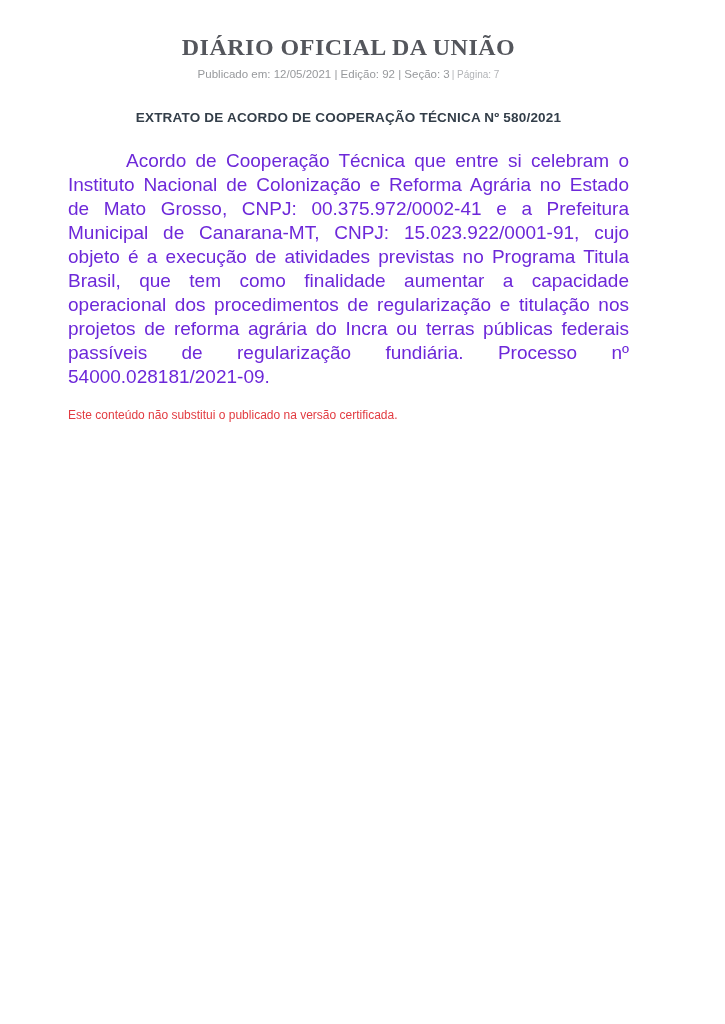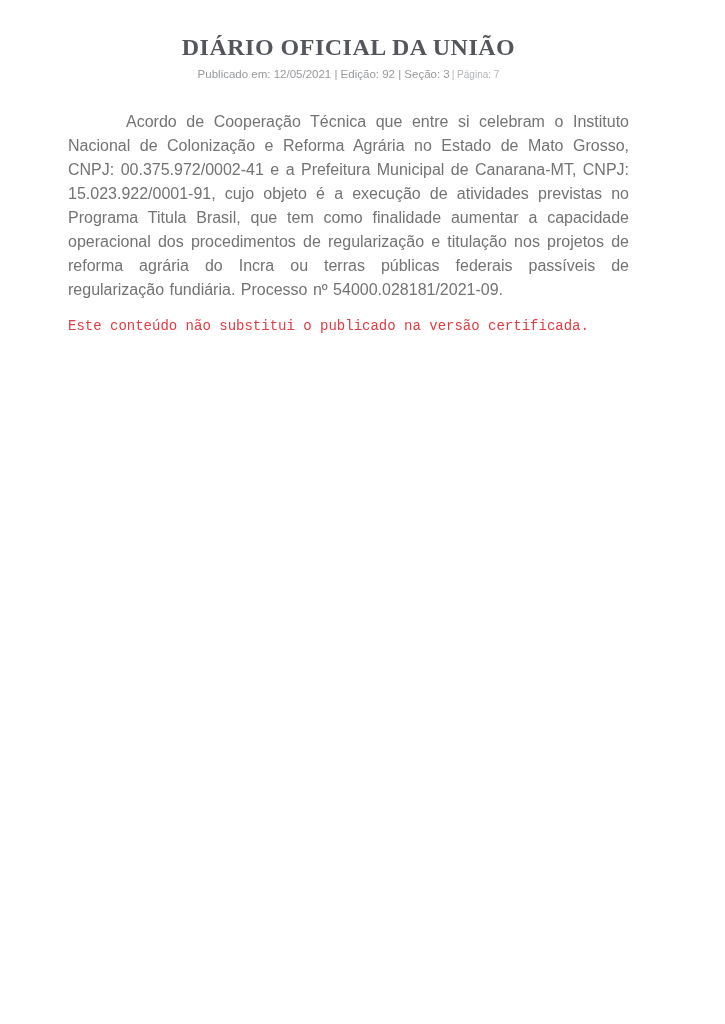--- a/index.html
+++ b/index.html
@@ -48,41 +48,41 @@
   }
   .doc-headline {
     margin-top: 30px;
     text-align: center;
     font-size: 13.5px;
     font-weight: 700;
     letter-spacing: 0.2px;
     color: #333e49;
   }
   .doc-body {
-    margin-top: 30px;
-    font-size: 16px;
+    margin-top: 24px;
+    font-size: 19px;
     line-height: 24px;
-    color: #737373;
+    color: #6d28d9;
     text-align: justify;
     text-indent: 58px;
     word-spacing: 1px;
   }
   .doc-disclaimer {
     margin-top: 8px;
-    font-size: 14px;
+    font-size: 12px;
     color: #e23b41;
-    font-family: Liberation Mono, monospace;
   }
 </style>
 </head>
 <body>
 
 <div class="page">
   <header class="doc-header">
     <h1 class="doc-title">DIÁRIO OFICIAL DA UNIÃO</h1>
     <p class="doc-meta"><span>Publicado em: 12/05/2021 | Edição: 92 | Seção: 3</span><span class="meta-page">| Página: 7</span></p>
   </header>
 
+  <h2 class="doc-headline">EXTRATO DE ACORDO DE COOPERAÇÃO TÉCNICA Nº 580/2021</h2>
 
   <p class="doc-body">Acordo de Cooperação Técnica que entre si celebram o Instituto Nacional de Colonização e Reforma Agrária no Estado de Mato Grosso, CNPJ: 00.375.972/0002-41 e a Prefeitura Municipal de Canarana-MT, CNPJ: 15.023.922/0001-91, cujo objeto é a execução de atividades previstas no Programa Titula Brasil, que tem como finalidade aumentar a capacidade operacional dos procedimentos de regularização e titulação nos projetos de reforma agrária do Incra ou terras públicas federais passíveis de regularização fundiária. Processo nº 54000.028181/2021-09.</p>
 
   <p class="doc-disclaimer">Este conteúdo não substitui o publicado na versão certificada.</p>
 </div>
 
 </body></html>

